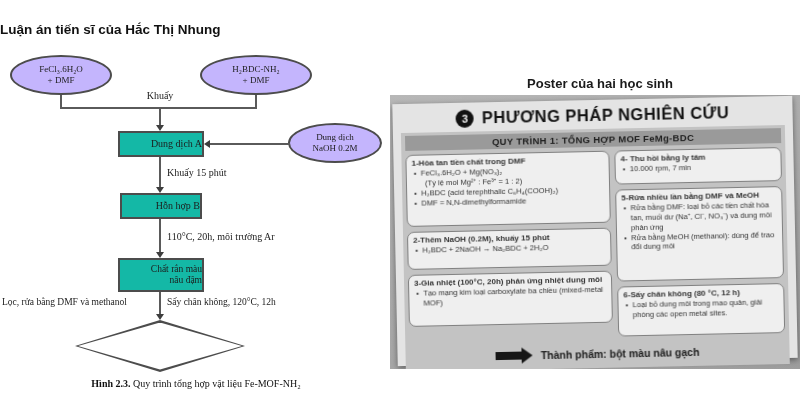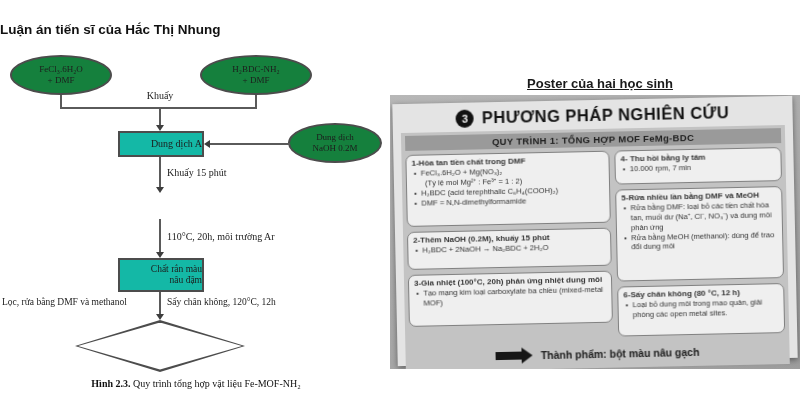--- a/index.html
+++ b/index.html
@@ -5,21 +5,21 @@
   * { margin:0; padding:0; box-sizing:border-box; }
   html,body { width:800px; height:420px; background:#ffffff; overflow:hidden; }
   #stage { position:relative; width:800px; height:420px; background:#ffffff;
            font-family:"Liberation Serif", serif; color:#1d1d1d; }
 
   
   .fc-title { position:absolute; left:0; top:22px; width:392px; text-align:left;
               font-family:"Liberation Sans", sans-serif; font-weight:bold; font-size:13.5px; color:#111; }
   .ellipse { position:absolute; border:2px solid #4c4c4c; border-radius:50%;
              display:flex; flex-direction:column; align-items:center; justify-content:center;
-             font-size:9px; line-height:1.2; text-align:center; background:#15803d; }
+             font-size:9px; line-height:1.2; text-align:center; background:#c4b5fd; }
   .fbox { position:absolute; border:2px solid #4c4c4c; background:#14b8a6;
           display:flex; flex-direction:column; align-items:flex-end; justify-content:center;
           font-size:10px; line-height:1.15; text-align:center; }
   .vl { position:absolute; width:2px; background:#5a5a5a; }
   .hl { position:absolute; height:2px; background:#5a5a5a; }
   .ah-down { position:absolute; width:0; height:0; border-left:4px solid transparent;
              border-right:4px solid transparent; border-top:6px solid #3e3e3e; }
   .ah-left { position:absolute; width:0; height:0; border-top:4px solid transparent;
              border-bottom:4px solid transparent; border-right:6px solid #3e3e3e; }
   .flabel { position:absolute; font-size:10px; color:#222; white-space:nowrap; }
@@ -30,21 +30,21 @@
                    background:#fff; clip-path:polygon(50% 0,100% 50%,50% 100%,0 50%); }
   .diamond-text { position:absolute; left:75px; top:320px; width:170px; height:52px;
                   display:flex; align-items:center; justify-content:center;
                   font-weight:bold; font-size:10.5px; }
   .fc-caption { position:absolute; left:0; top:378px; width:392px; text-align:center;
                 font-size:10px; color:#111; }
   .fc-caption .b { font-weight:bold; }
 
   
   .poster-title { position:absolute; left:460px; top:76px; width:280px; text-align:center;
-                  font-family:"Liberation Sans", sans-serif; font-weight:bold; font-size:13px; color:#1a1a1a;text-decoration:underline; }
+                  font-family:"Liberation Sans", sans-serif; font-weight:bold; font-size:13px; color:#1a1a1a; }
   .photo { position:absolute; left:390px; top:95px; width:410px; height:274px;
            background:linear-gradient(160deg,#b7b7b7 0%,#a8a8a8 60%,#9d9d9d 100%); overflow:hidden; }
   .card { position:absolute; left:5px; top:5px; width:400px; height:262px;
           background:#e4e4e4; transform:rotate(-1.2deg); transform-origin:50% 50%;
           box-shadow:0 2px 6px rgba(0,0,0,.45); filter:blur(.3px);
           font-family:"Liberation Sans", sans-serif; color:#2b2b2b; }
   .card-header { display:flex; align-items:center; justify-content:center; gap:8px; padding:6px 0 4px; }
   .badge { width:18px; height:18px; border-radius:50%; background:#111; color:#f2f2f2;
            display:flex; align-items:center; justify-content:center; font-weight:bold; font-size:11px; }
   .card-header .ht { font-weight:bold; font-size:16.5px; letter-spacing:.5px; color:#141414; }
@@ -98,20 +98,23 @@
     <span>Dung dịch</span>
     <span>NaOH 0.2M</span>
   </div>
   <div class="hl" style="left:210px; top:143px; width:80px;"></div>
   <div class="ah-left" style="left:204px; top:140px;"></div>
 
   <div class="vl" style="left:159px; top:157px; height:31px;"></div>
   <div class="ah-down" style="left:156px; top:187px;"></div>
   <div class="flabel" style="left:167px; top:167px;">Khuấy 15 phút</div>
 
+  <div class="fbox" style="left:120px; top:193px; width:82px; height:26px;">
+    <span>Hỗn hợp B</span>
+  </div>
 
   <div class="vl" style="left:159px; top:219px; height:34px;"></div>
   <div class="ah-down" style="left:156px; top:252px;"></div>
   <div class="flabel" style="left:167px; top:231px;">110°C, 20h, môi trường Ar</div>
 
   <div class="fbox" style="left:118px; top:258px; width:86px; height:34px; font-size:9.5px;">
     <span>Chất rắn màu</span>
     <span>nâu đậm</span>
   </div>
 

